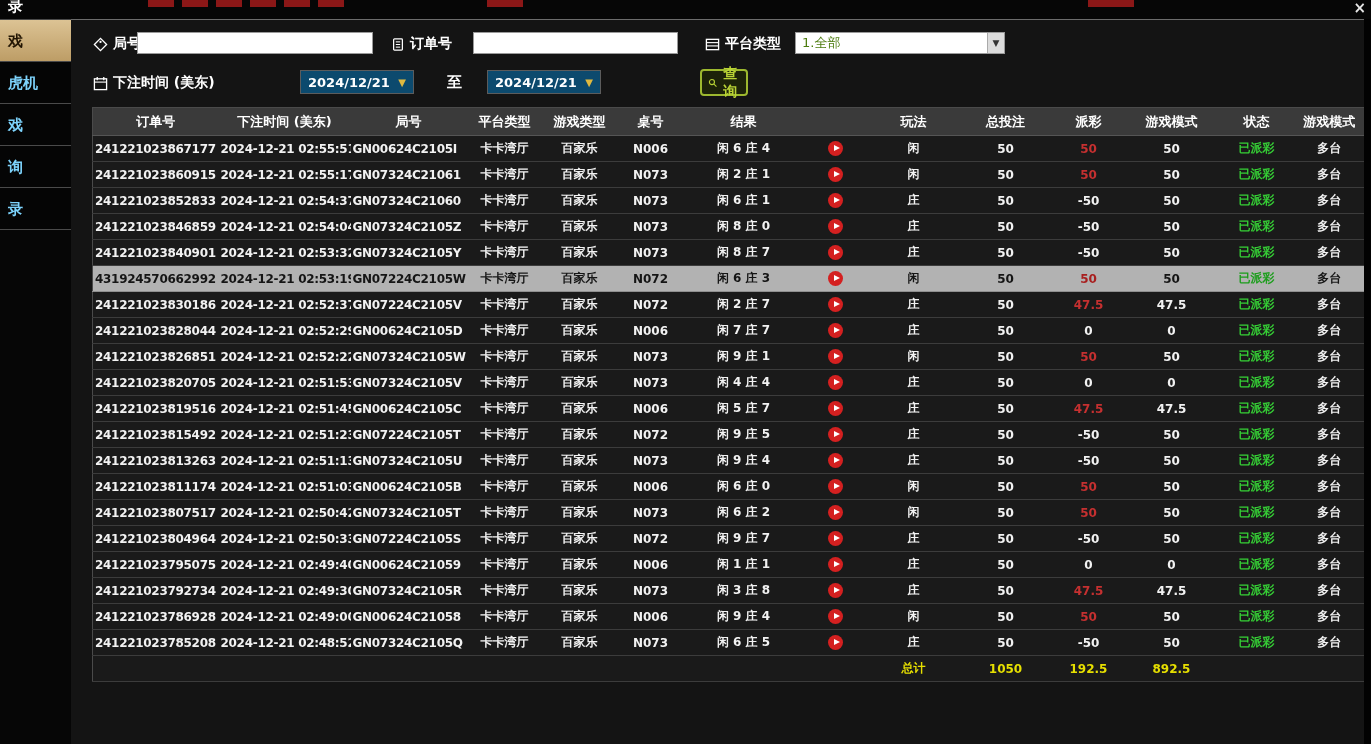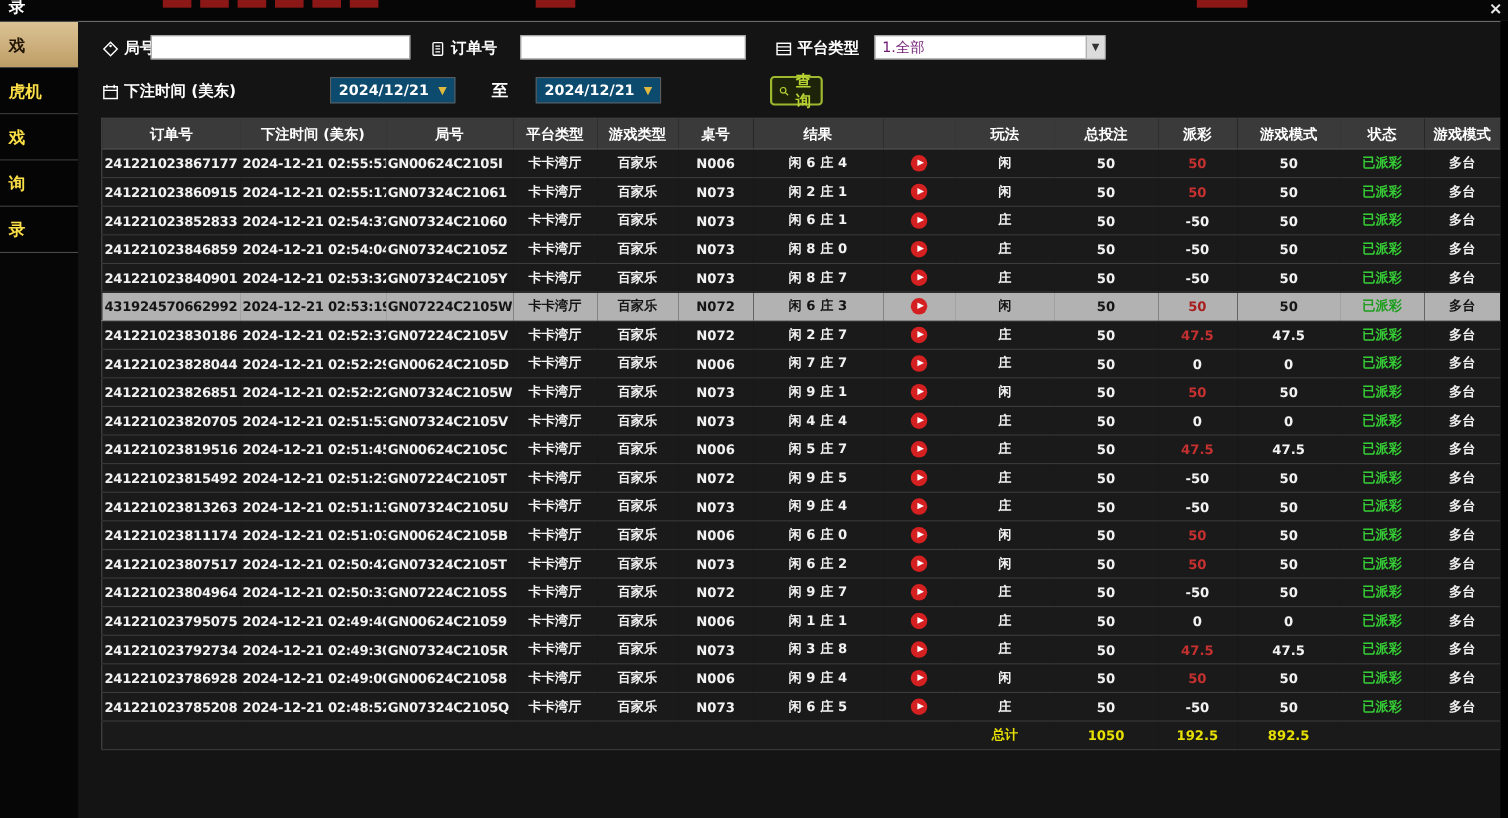--- a/index.html
+++ b/index.html
@@ -11,35 +11,35 @@
   }
   
   .artifact { position:absolute; top:0; height:7px; background:#8b1717; }
   .corner-label { position:absolute; top:-3px; left:8px; font-size:15px; font-weight:bold; color:#fff; }
   .close-x { position:absolute; top:0px; right:5px; font-size:15px; font-weight:bold; color:#e8e8e8; cursor:pointer; line-height:16px; }
 
   
   .sidebar { position:absolute; left:0; top:19px; width:71px; border-top:1px solid #4a4a4a; }
   .side-item {
     height:42px; line-height:42px; background:#050505; border-bottom:1px solid #4a4a4a;
-    color:#fde047; font-weight:bold; font-size:15px; padding-left:8px; cursor:pointer;
+    color:#7dd3fc; font-weight:bold; font-size:15px; padding-left:8px; cursor:pointer;
     white-space:nowrap; overflow:hidden;
   }
   .side-item.active { background:linear-gradient(180deg,#dcc394,#bd9d66); color:#221503; }
 
   
   .main { position:absolute; left:71px; top:19px; right:0; bottom:0; background:#141414; border-top:1px solid #6b6b6b; }
 
   
   .filters { position:relative; height:87px; }
   .f-group { position:absolute; display:flex; align-items:center; gap:5px; height:22px; color:#fff; font-weight:bold; font-size:14px; white-space:nowrap; }
   .f-group svg { flex:0 0 auto; }
   .f-input { position:absolute; height:22px; background:#fff; border:1px solid #9a9a9a; color:#000; font-size:13px; padding:0 5px; }
   .f-select { position:absolute; height:22px; background:#fff; border:1px solid #9a9a9a; display:flex; align-items:center; cursor:pointer; }
-  .sel-val { flex:1; color:#701a75; font-size:13px; padding-left:6px; }
+  .sel-val { flex:1; color:#4d7c0f; font-size:13px; padding-left:6px; }
   .sel-arrow { width:17px; height:100%; background:#dcdcdc; border-left:1px solid #aaa; color:#333; font-size:9px; display:flex; align-items:center; justify-content:center; }
   .f-date { position:absolute; width:114px; height:24px; background:#0c4a6e; border:1px solid #5c5c5c; display:flex; align-items:center; justify-content:space-between; padding:0 7px; cursor:pointer; color:#fff; font-size:13px; font-weight:bold; }
   .date-arrow { color:#e0b93f; font-size:10px; }
   .to-label { position:absolute; color:#fff; font-weight:bold; font-size:15px; }
   .search-btn {
     position:absolute; width:48px; height:27px; background:#1d2309; border:2px solid #9db82f; border-radius:4px;
     color:#b9d335; font-weight:bold; font-size:14px; display:flex; align-items:center; justify-content:center; gap:3px; cursor:pointer;
     font-family:"DejaVu Sans","Liberation Sans",sans-serif;
   }
 

